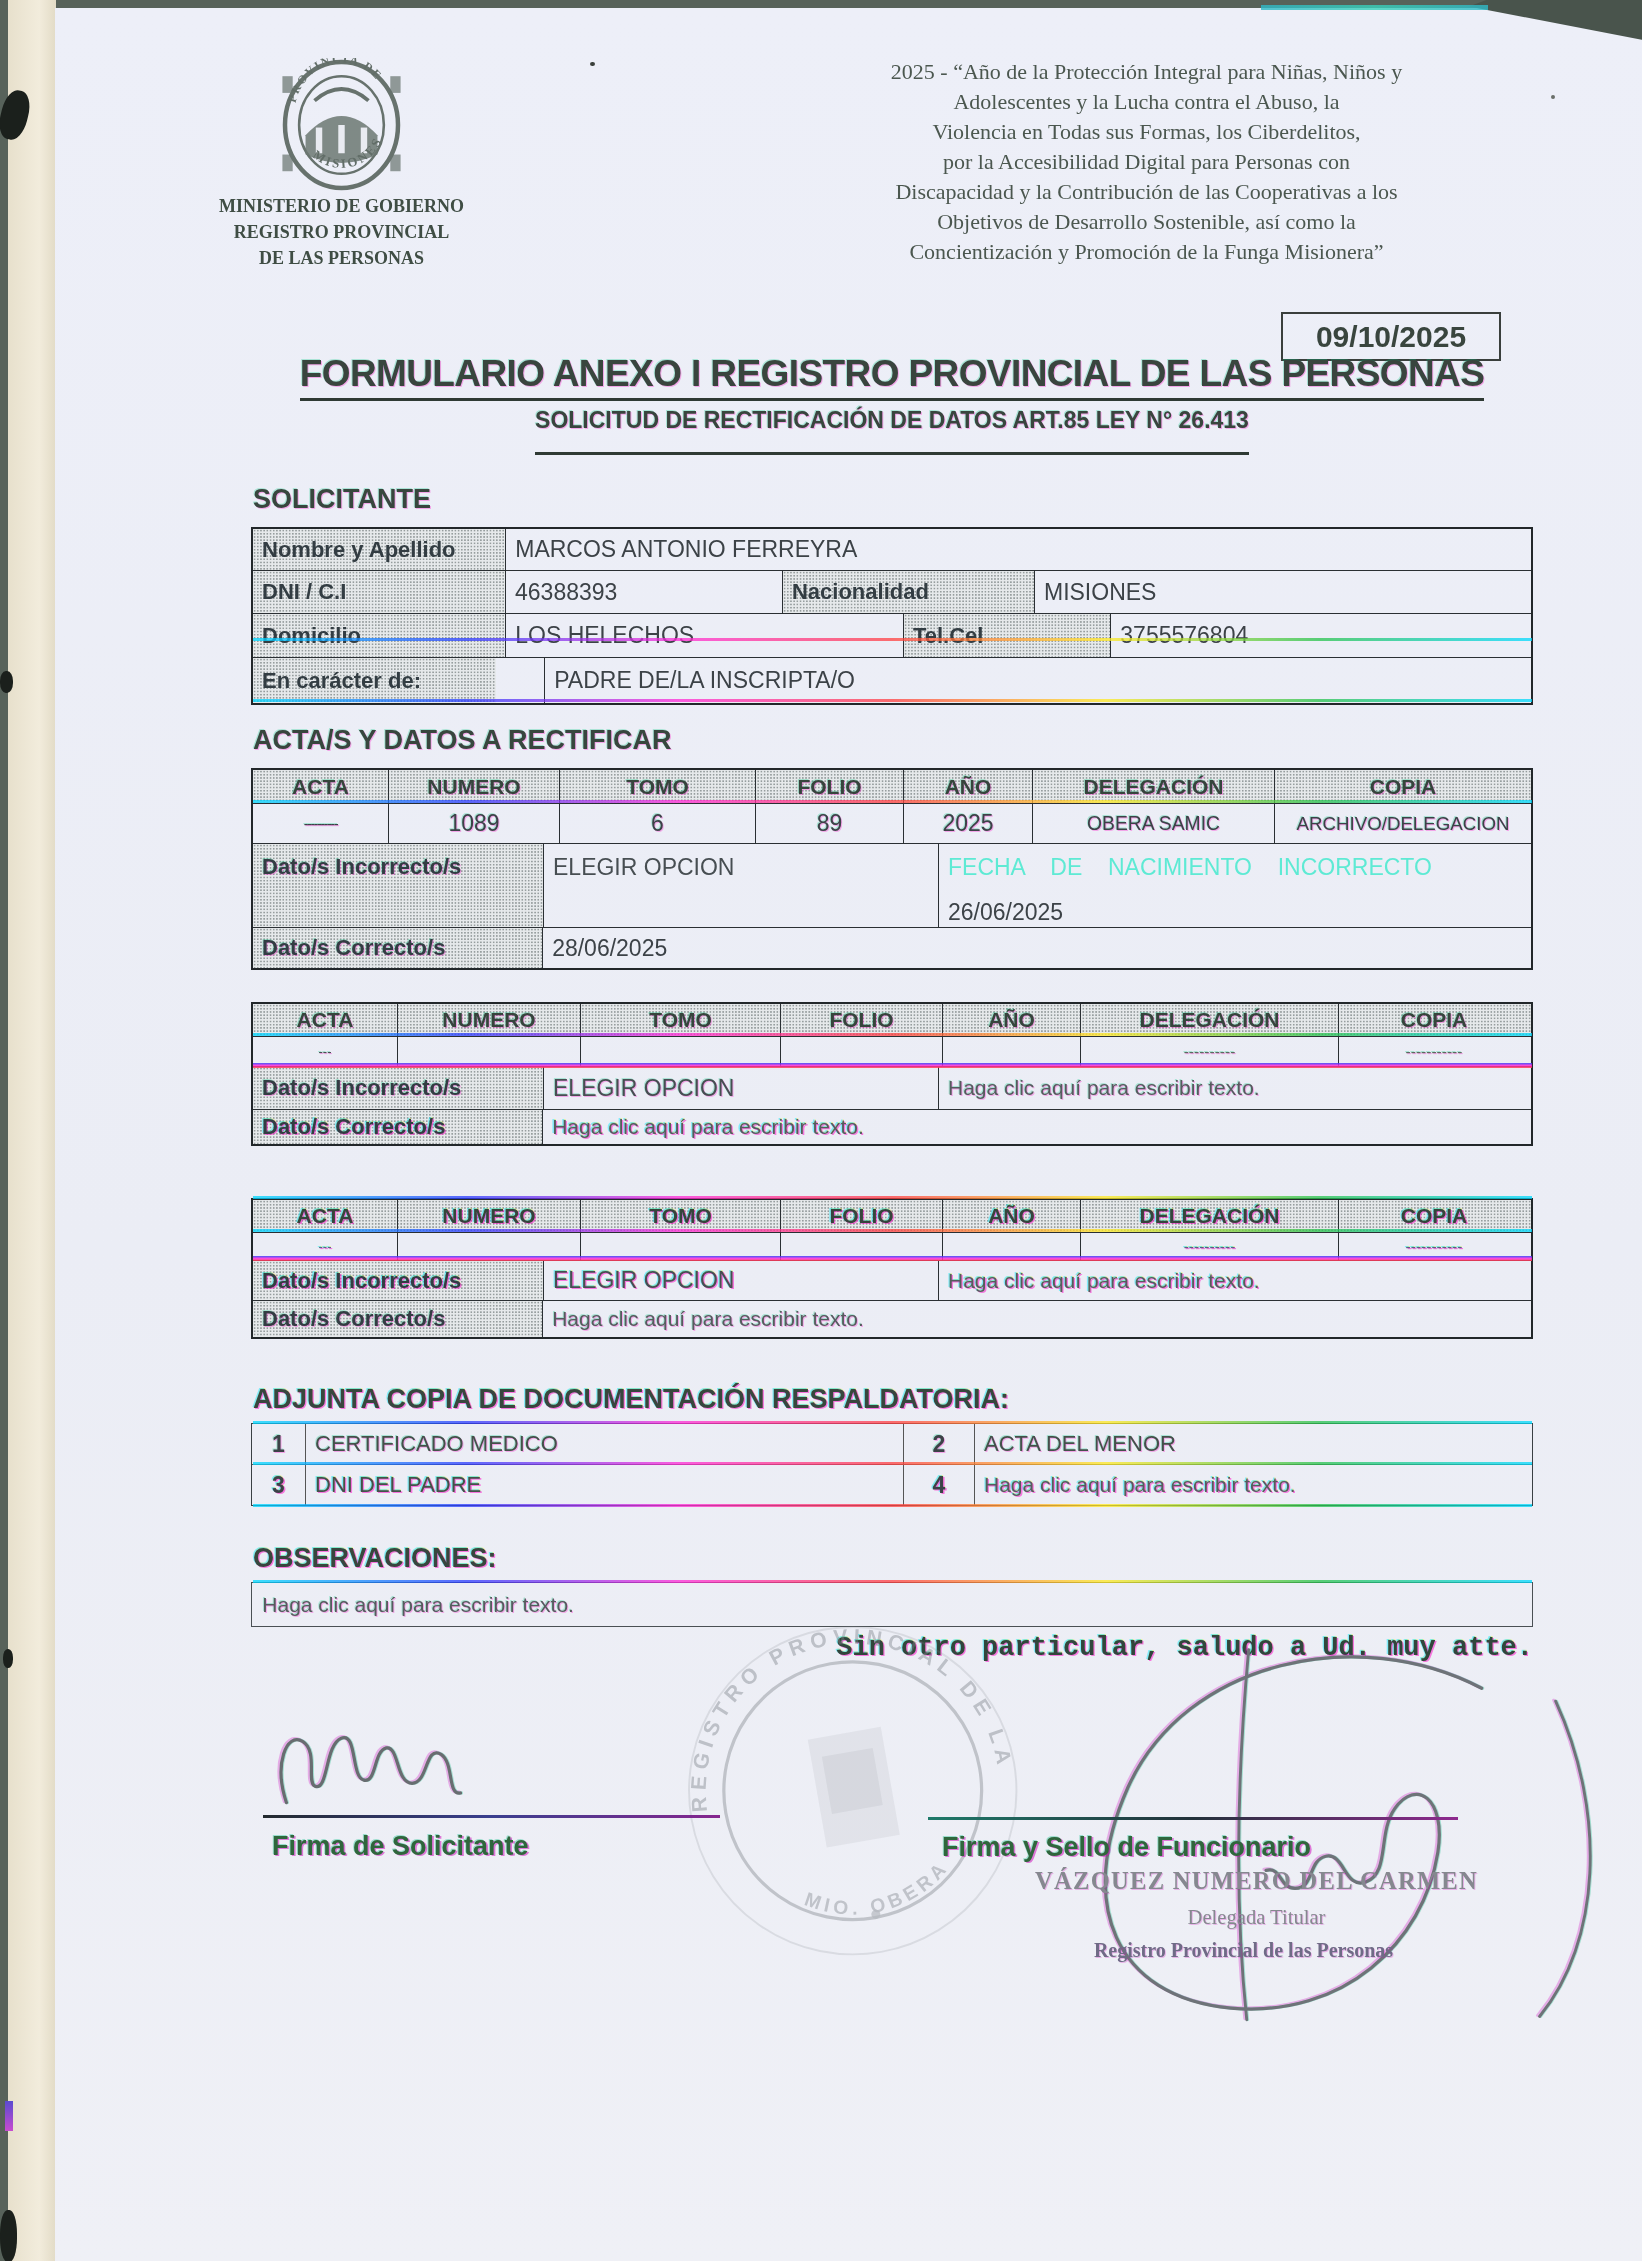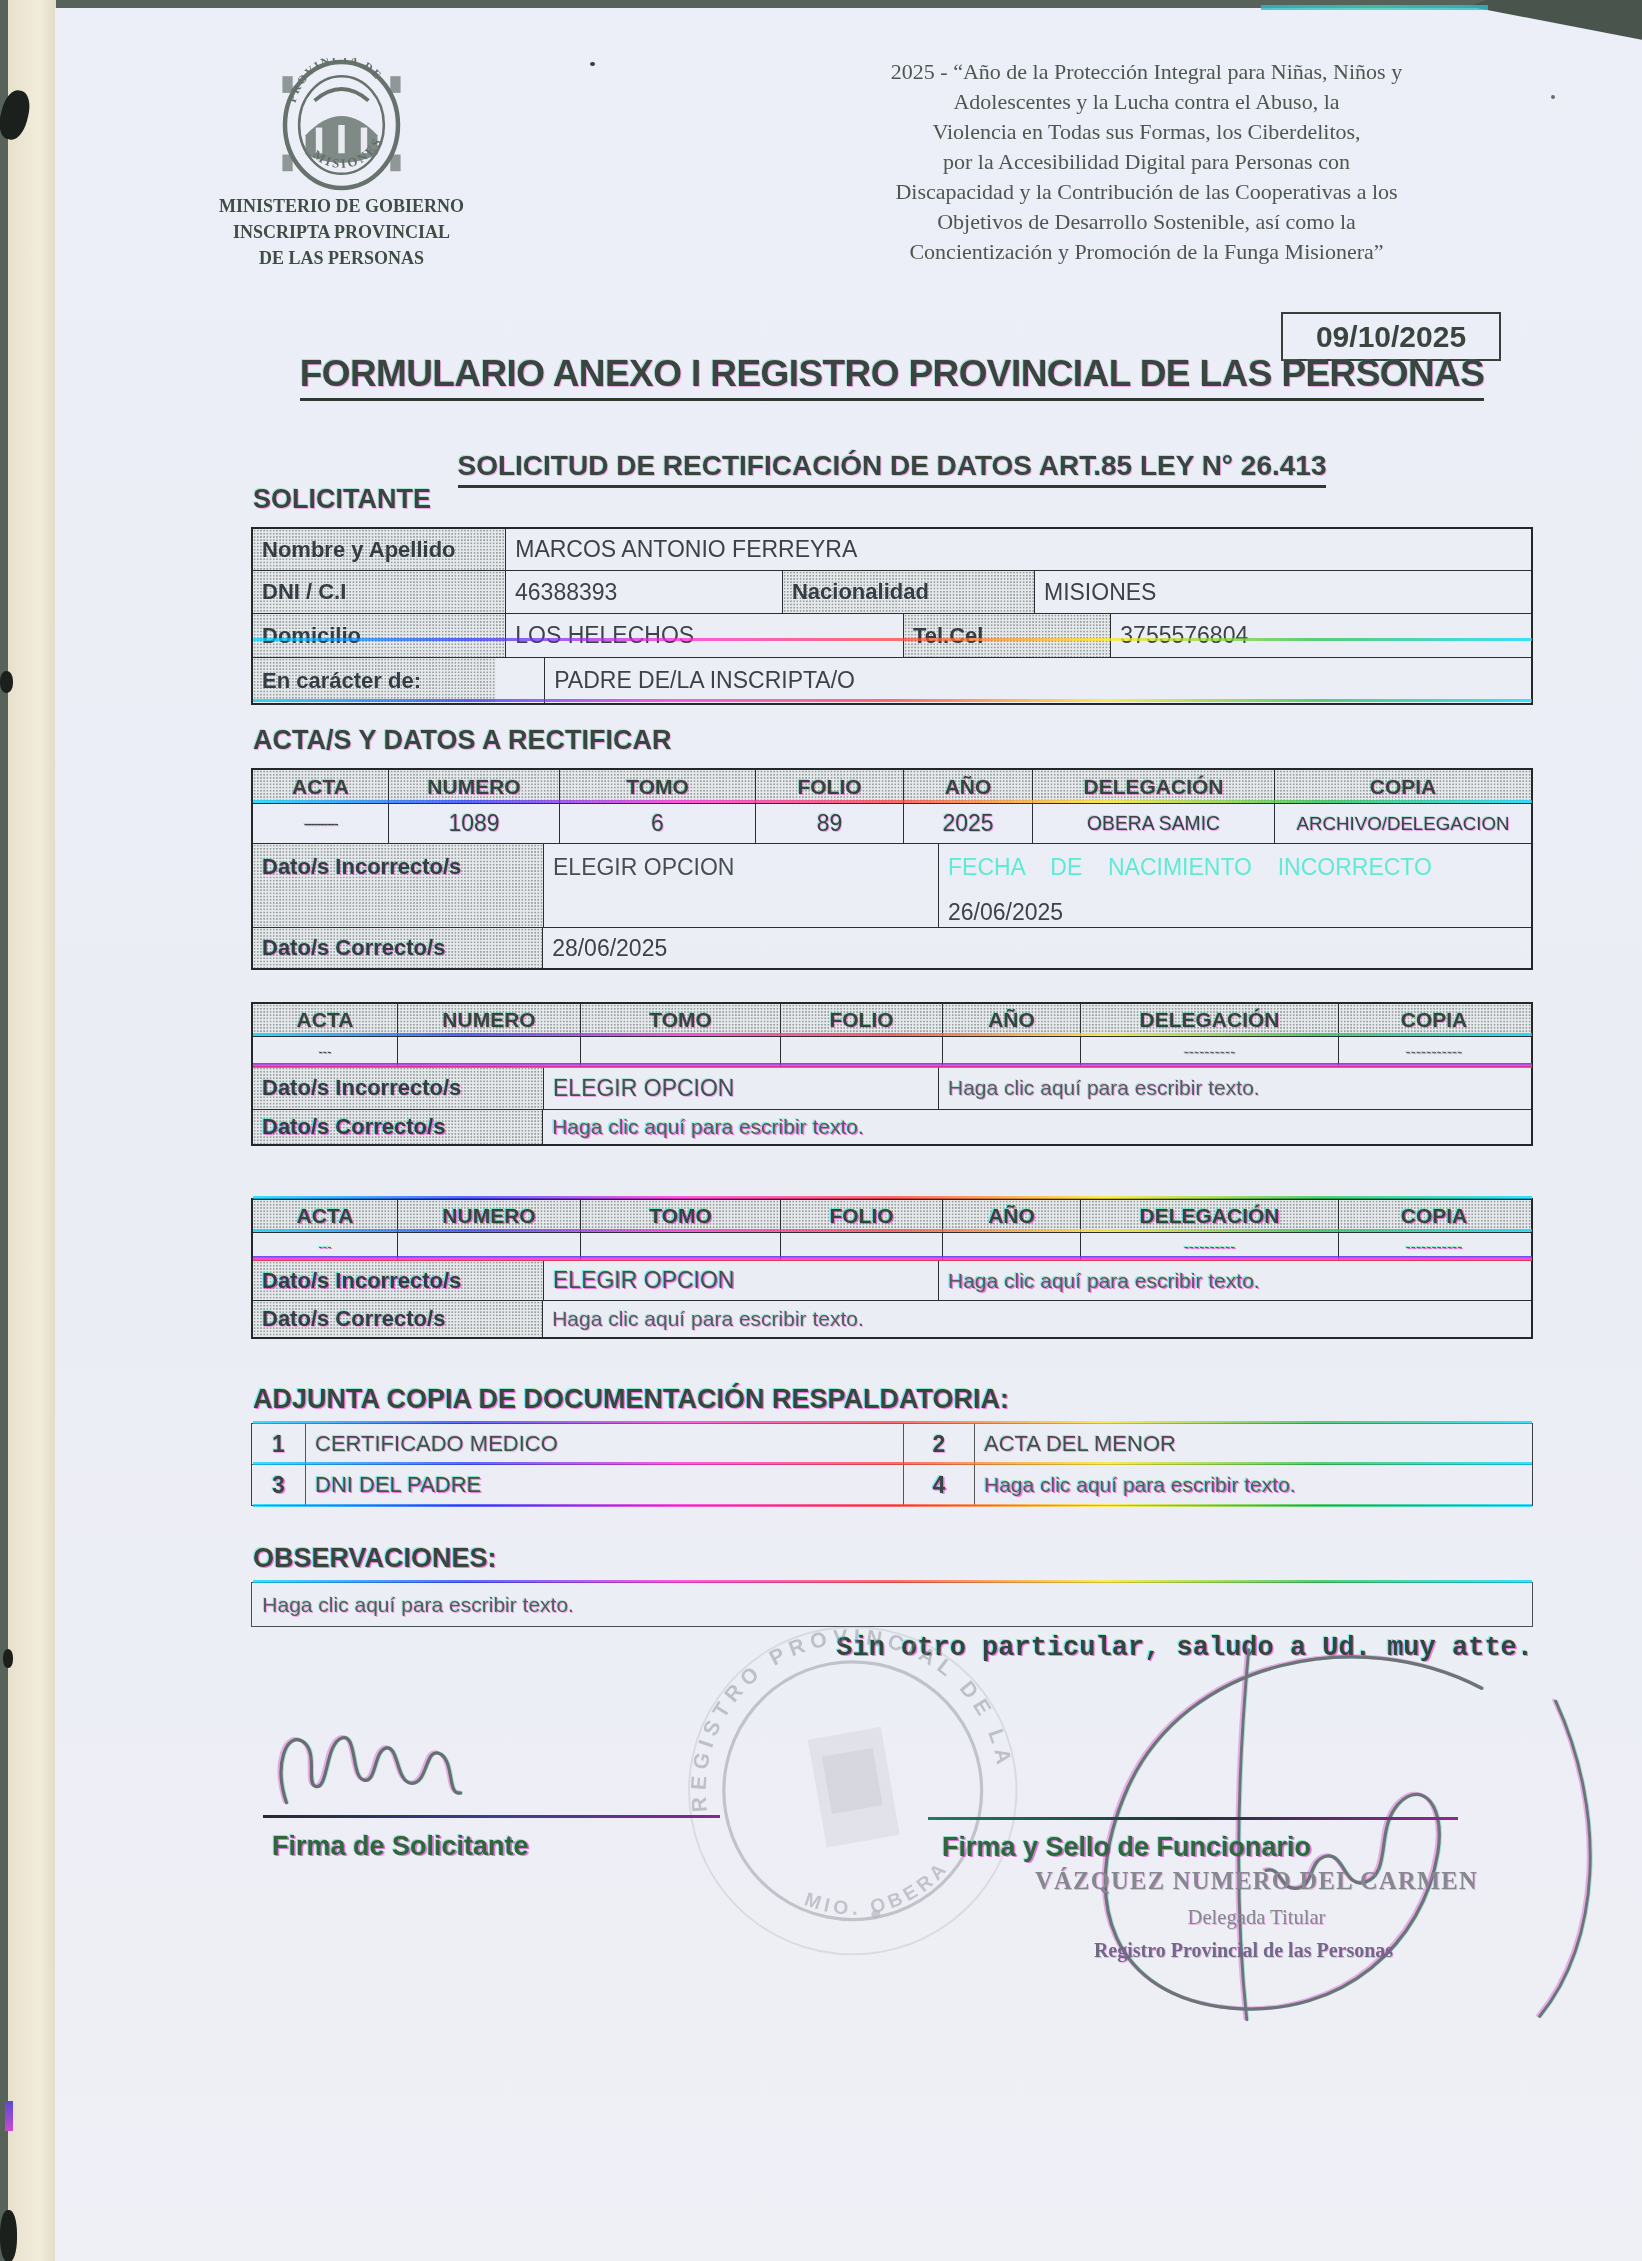--- a/index.html
+++ b/index.html
@@ -75,38 +75,38 @@
   </defs>
   <text font-size="18" font-weight="bold" fill="#3f4d44" letter-spacing="3" font-family="Liberation Serif,serif">
     <textPath href="#crestTop" startOffset="14%">PROVINCIA DE</textPath>
   </text>
   <text font-size="20" font-weight="bold" fill="#3f4d44" letter-spacing="4" font-family="Liberation Serif,serif">
     <textPath href="#crestBot" startOffset="18%">MISIONES</textPath>
   </text>
 </svg>
 
 <div class="abs serifq" style="left:174px;top:193px;width:335px;text-align:center;font-weight:bold;font-size:18px;line-height:26px;color:#3f4d44;white-space:pre-line;">MINISTERIO DE GOBIERNO
-INSCRIPTA PROVINCIAL
+REGISTRO PROVINCIAL
 DE LAS PERSONAS</div>
 
 <div class="abs serifq" style="left:747px;top:57px;width:799px;text-align:center;font-size:22px;line-height:30px;color:#4b574f;white-space:pre-line;">2025 - “Año de la Protección Integral para Niñas, Niños y
 Adolescentes y la Lucha contra el Abuso, la
 Violencia en Todas sus Formas, los Ciberdelitos,
 por la Accesibilidad Digital para Personas con
 Discapacidad y la Contribución de las Cooperativas a los
 Objetivos de Desarrollo Sostenible, así como la
 Concientización y Promoción de la Funga Misionera”</div>
 
 <div class="abs" style="left:1281px;top:312px;width:216px;height:45px;border:2.6px solid #3a3f3c;display:flex;align-items:center;justify-content:center;font-weight:bold;font-size:30px;color:#39453e;">09/10/2025</div>
 
 <div class="abs" style="left:251px;top:353px;width:1282px;text-align:center;">
   <span class="g1" style="display:inline-block;font-weight:bold;font-size:37px;color:#39453e;border-bottom:3.9px solid #2f3a34;padding-bottom:2.6px;letter-spacing:-0.6px;">FORMULARIO ANEXO I REGISTRO PROVINCIAL DE LAS PERSONAS</span>
 </div>
 <div class="abs" style="left:251px;top:407px;width:1282px;text-align:center;">
-  <span class="g1" style="display:inline-block;font-weight:bold;font-size:28px;color:#39453e;border-bottom:3.2px solid #2f3a34;padding-bottom:3px;margin-top:43px;">SOLICITUD DE RECTIFICACIÓN DE DATOS ART.85 LEY N° 26.413</span>
+  <span class="g1" style="display:inline-block;font-weight:bold;font-size:23px;color:#39453e;border-bottom:3.2px solid #2f3a34;padding-bottom:18px;">SOLICITUD DE RECTIFICACIÓN DE DATOS ART.85 LEY N° 26.413</span>
 </div>
 
 <div class="abs heading g1" style="left:253px;top:484px;">SOLICITANTE</div>
 
 <div class="abs tbl" style="left:251px;top:527px;width:1282px;">
   <div class="trow" style="height:41px;">
     <div class="cell shade lab" style="width:253px;">Nombre y Apellido</div>
     <div class="cell" style="width:1029px;">MARCOS ANTONIO FERREYRA</div>
   </div>
   <div class="trow" style="height:43px;">

